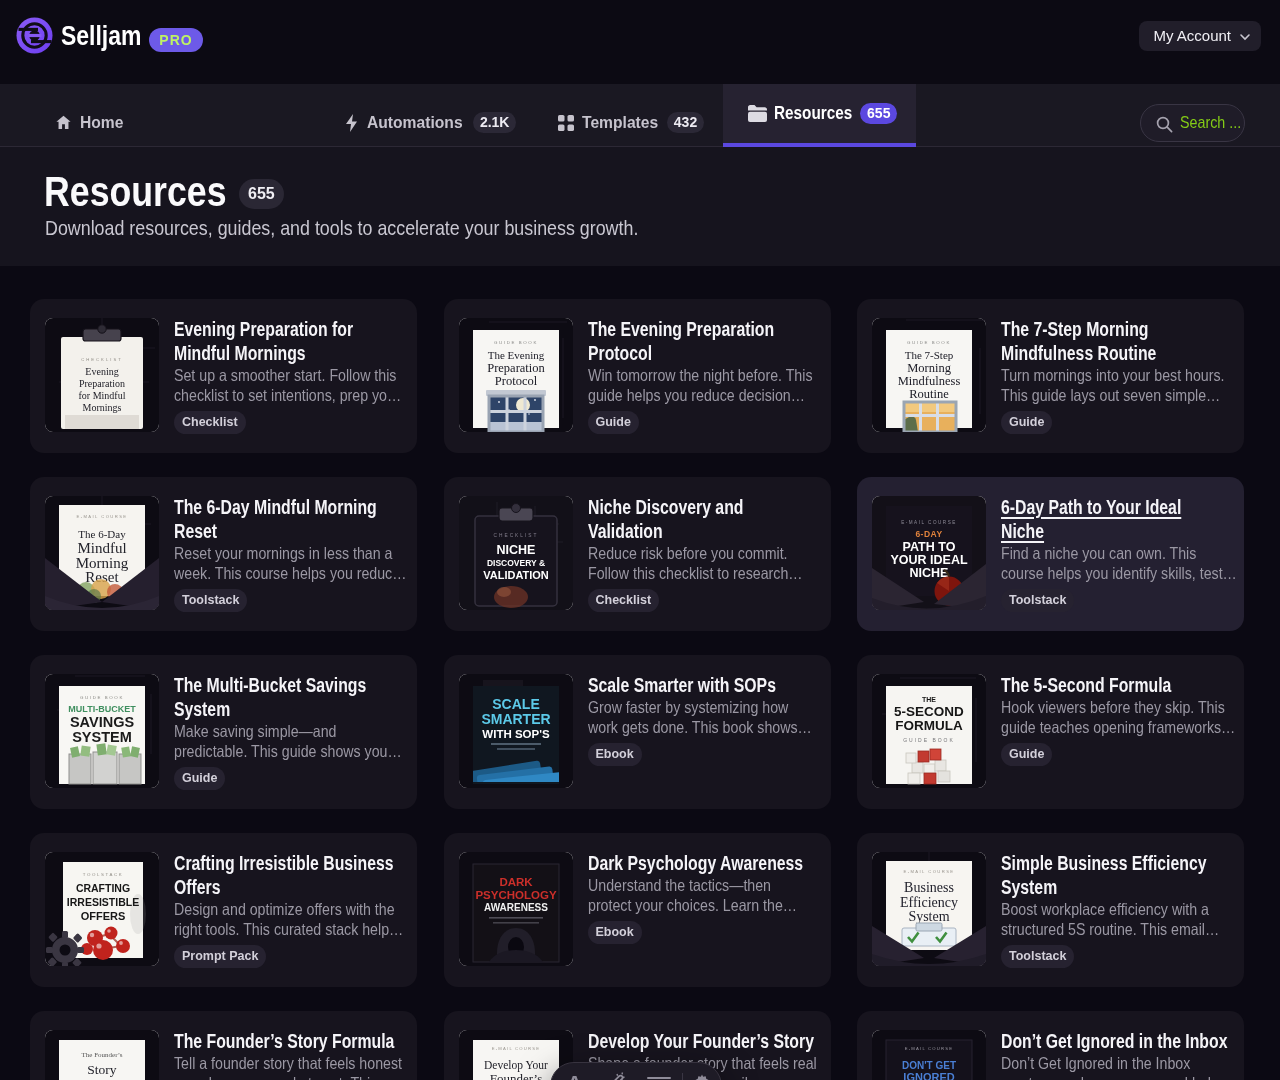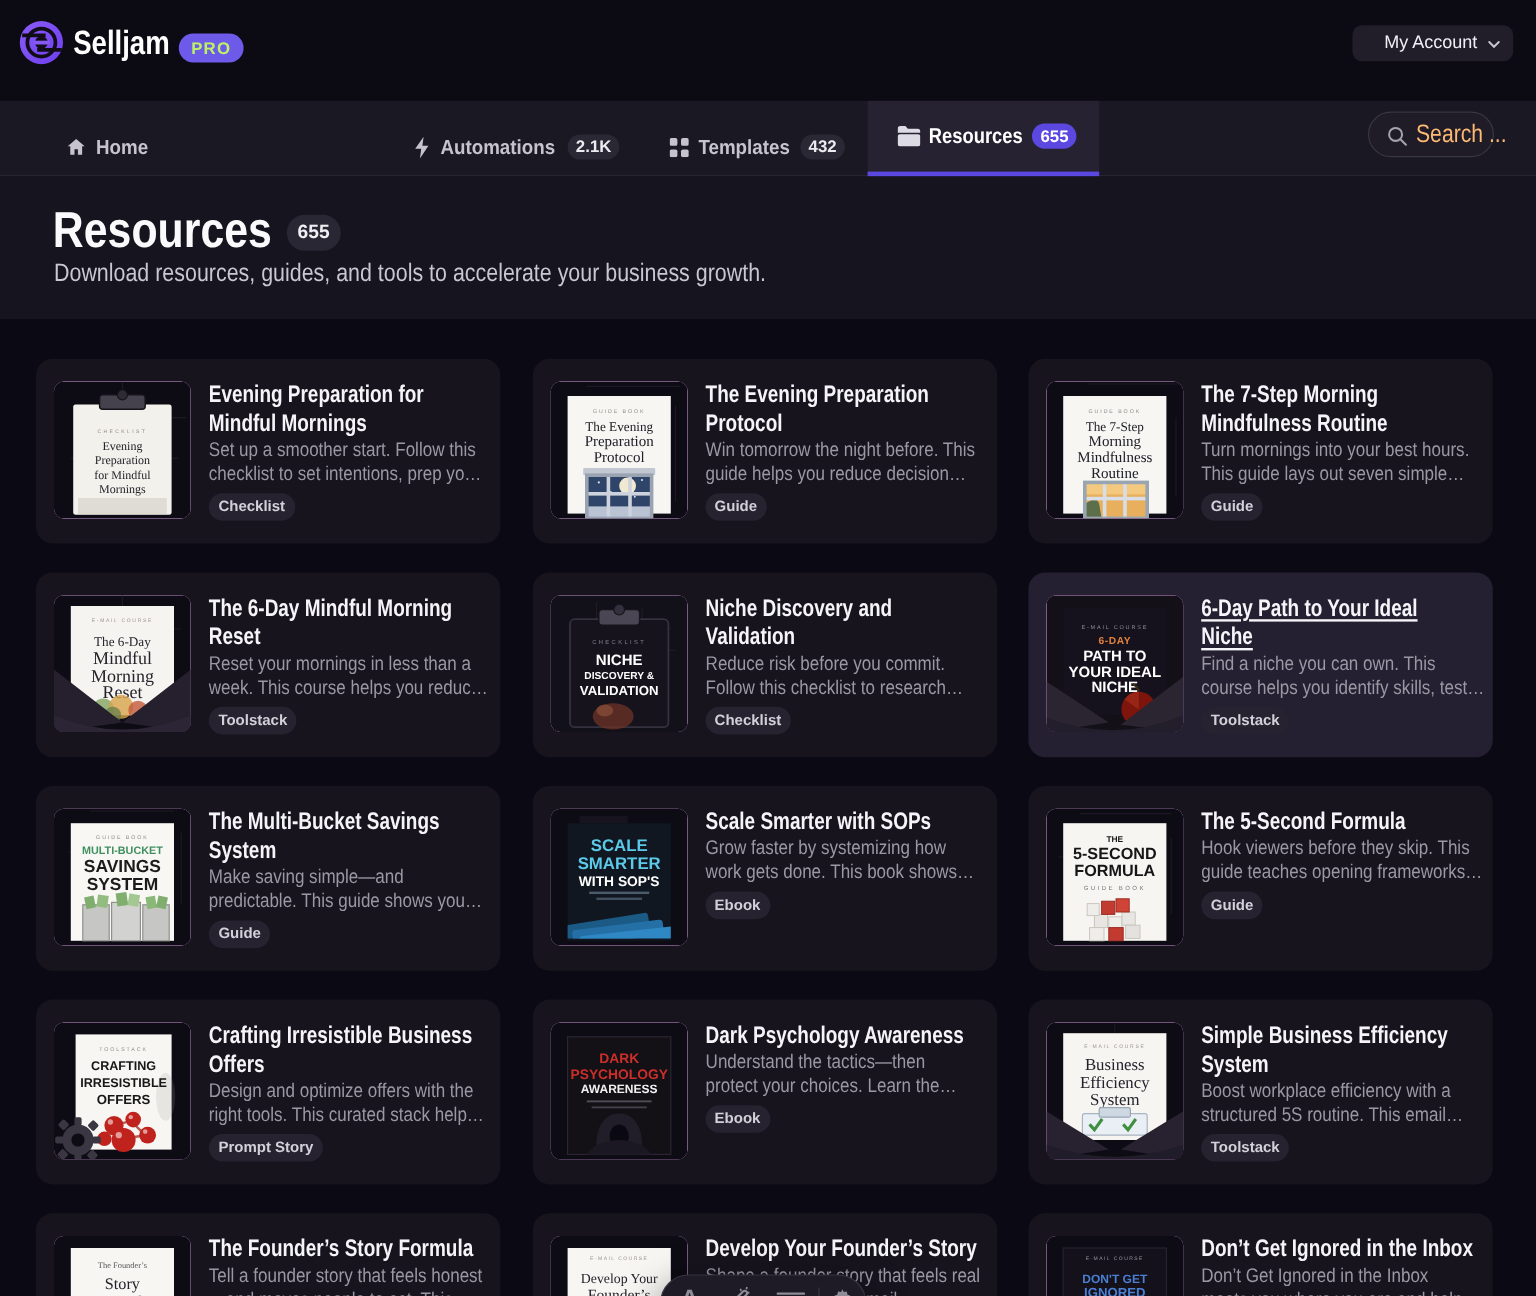--- a/index.html
+++ b/index.html
@@ -3,49 +3,49 @@
 <meta charset="utf-8">
 <title>Selljam Resources</title>
 <style>
 *{margin:0;padding:0;box-sizing:border-box}
 html,body{width:1280px;height:1080px;overflow:hidden;background:#0b0913;font-family:"Liberation Sans",sans-serif;-webkit-font-smoothing:antialiased}
 
 .topbar{position:relative;height:84px;background:#0c0a13}
 .logo{position:absolute;left:16px;top:17px;width:37px;height:37px}
 .brand{position:absolute;left:61px;top:20px;font-size:28px;font-weight:700;color:#fff;transform:scaleX(.82);transform-origin:left center}
 .pro{position:absolute;left:149px;top:28px;width:54px;height:24px;border-radius:12px;background:#6d5ae8;color:#bef264;font-size:14px;font-weight:700;letter-spacing:1px;text-align:center;line-height:24px}
-.myacct{position:absolute;right:19px;top:21px;height:30px;border-radius:8px;background:#211e2a;color:#f0eff4;font-size:15px;font-weight:500;line-height:30px;padding:0 30px 0 26px}
+.myacct{position:absolute;right:19px;top:21px;height:30px;border-radius:8px;background:#211e2a;color:#f0eff4;font-size:15px;font-weight:500;line-height:30px;padding:0 30px 0 14px}
 .myacct svg{position:absolute;right:10px;top:10px}
 
 .nav{position:relative;height:63px;background:#1a1822;border-bottom:1px solid #2c2835}
 .nitem{position:absolute;top:0;height:77px;display:flex;align-items:center;color:#c6c3cd;font-size:17px;font-weight:600}
 .nitem svg{margin-right:8px}
 .nlabel{display:inline-block;transform:scaleX(.92);transform-origin:left center}
 .count{display:inline-block;margin-left:2px;padding:0 7px;height:21px;border-radius:10.5px;background:#2b2836;color:#edebf2;font-size:14px;font-weight:700;line-height:21px}
 .tab{position:absolute;left:723px;top:0;width:193px;height:63px;background:#262231;border-bottom:4px solid #5b48e0}
 .tab .inner{position:absolute;left:25px;top:0;height:59px;display:flex;align-items:center;color:#fff;font-size:18px;font-weight:700}
 .tab .inner svg{margin-right:7px}
 .tlabel{display:inline-block;transform:scaleX(.85);transform-origin:left center}
 .tab .count{margin-left:-6px}
 .count.purple{background:#5b48e0;color:#fff}
-.search{position:absolute;right:35px;top:9px;width:105px;height:38px;border-radius:19px;background:#1f1c28;border:1px solid #393544;color:#fdba74;font-size:21px;line-height:36px;padding-left:39px}
+.search{position:absolute;right:35px;top:20px;width:105px;height:38px;border-radius:19px;background:#1f1c28;border:1px solid #393544;color:#84cc16;font-size:17px;line-height:36px;padding-left:39px}
 .search svg{position:absolute;left:15px;top:11px}
 .slabel{display:inline-block;transform:scaleX(.84);transform-origin:left center;white-space:nowrap}
 
 .band{position:relative;height:119px;background:#16141e}
 .band h1{position:absolute;left:44px;top:22px;font-size:42px;line-height:46px;font-weight:700;color:#fafafc;transform:scaleX(.85);transform-origin:left top}
 .band .bcount{position:absolute;left:239px;top:32px;height:30px;padding:0 9px;border-radius:15px;background:#2a2734;color:#f0eff4;font-size:16px;font-weight:700;line-height:30px}
 .band .sub{position:absolute;left:45px;top:69px;font-size:21px;color:#c9c7d1;transform:scaleX(.85);transform-origin:left top;white-space:nowrap}
 
 .main{position:relative;padding:33px 30px 0 30px}
 .grid{display:grid;grid-template-columns:387px 387px 387px;gap:24px 26.5px}
 .card{position:relative;width:387px;height:154px;background:#17141e;border-radius:14px}
 .card.hov{background:#242031}
 .card.hov h3{text-decoration:underline;text-underline-offset:3px;text-decoration-thickness:1.5px}
-.thumb{position:absolute;left:15px;top:19px;width:114px;height:114px;border-radius:8px;overflow:hidden;background:#f0abfc}
+.thumb{position:absolute;left:15px;top:19px;width:114px;height:114px;border-radius:8px;overflow:hidden;background:#ffffff}
 .info{position:absolute;left:144px;top:18px;width:230px}
 .info h3{font-size:20px;line-height:24px;font-weight:700;color:#f5f4f8;white-space:nowrap;transform:scaleX(.79);transform-origin:left top}
 .info p{font-size:16.5px;line-height:20px;color:#9b98a4;white-space:nowrap;margin-top:0;transform:scaleX(.86);transform-origin:left top}
 .tag{display:inline-block;margin-top:6px;height:23px;padding:0 8px;border-radius:12px;background:#262230;color:#d3d0da;font-size:12.5px;font-weight:700;line-height:23px}
 
 .ftool{position:fixed;left:550px;top:1062px;width:172px;height:48px;border-radius:24px;background:#1e1b26;border:1px solid #37333f;box-shadow:0 12px 34px rgba(0,0,0,.55);z-index:9}
 .ftool .fa{position:absolute;left:16px;top:8px;font-size:21px;font-weight:700;color:#8f8c99}
 .ftool .div{position:absolute;left:131px;top:10px;width:1px;height:28px;background:#3a3644}
 </style>
 </head>
@@ -414,21 +414,21 @@
     <rect x="9" y="-16" width="7" height="7" rx="1.5" transform="rotate(45 12 -12)"></rect>
     <rect x="-16" y="9" width="7" height="7" rx="1.5" transform="rotate(45 -12 12)"></rect>
     <rect x="9" y="9" width="7" height="7" rx="1.5" transform="rotate(45 12 12)"></rect>
    </g>
    <circle cx="20" cy="98" r="5.5" fill="#0d0b13"></circle>
   </g>
  </svg></div>
  <div class="info">
   <h3>Crafting Irresistible Business<br>Offers</h3>
   <p>Design and optimize offers with the<br>right tools. This curated stack help…</p>
-  <span class="tag">Prompt Story</span>
+  <span class="tag">Prompt Pack</span>
  </div>
 </div>
 
 <div class="card">
  <div class="thumb"><svg viewBox="0 0 114 114">
   <rect width="114" height="114" fill="#0d0b13"></rect>
   <rect x="14" y="12" width="86" height="98" fill="#131016" stroke="#2a2632" stroke-width="1"></rect>
   <g font-family="Liberation Sans" font-weight="bold" text-anchor="middle">
    <text x="57" y="34" font-size="11.5" fill="#cc2f2a">DARK</text>
    <text x="57" y="47" font-size="11.5" fill="#cc2f2a">PSYCHOLOGY</text>

